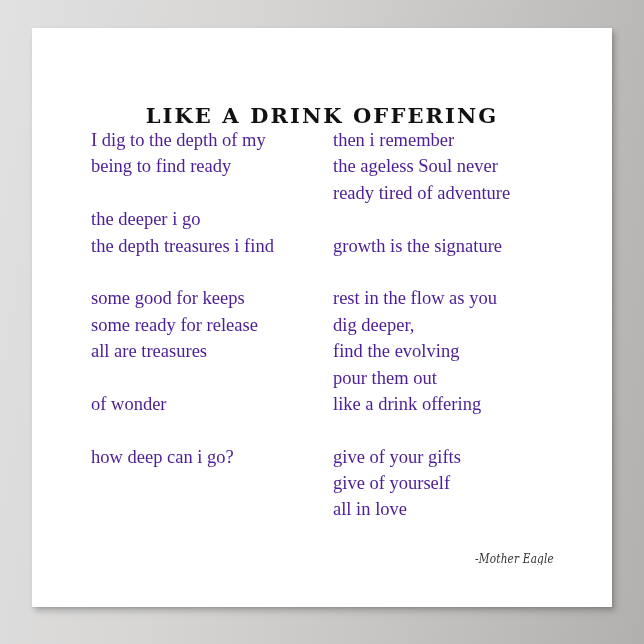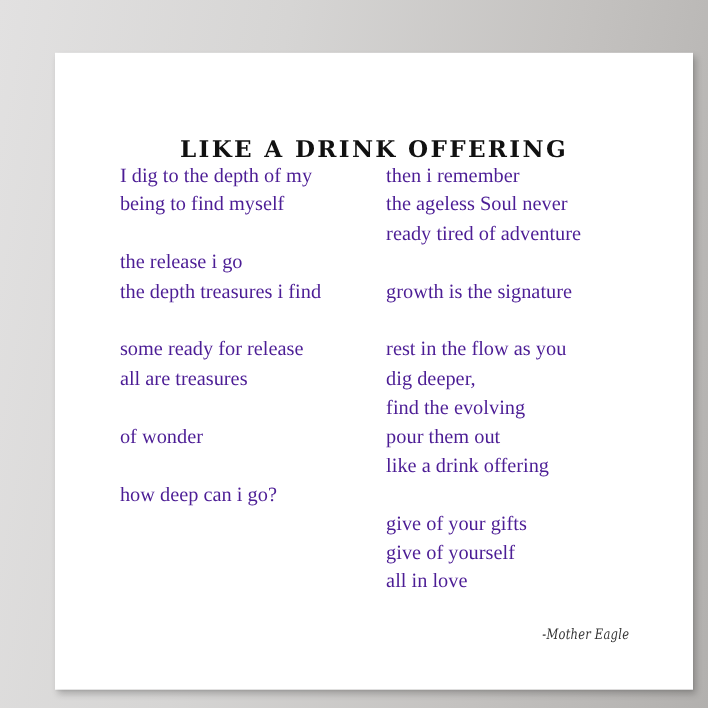--- a/index.html
+++ b/index.html
@@ -10,26 +10,25 @@
       width: 644px;
       height: 644px;
       position: relative;
       overflow: hidden;
       background: linear-gradient(100deg, #e2e1e1 0%, #d6d5d4 35%, #c4c2c0 70%, #b2b0ae 100%);
       font-family: "DejaVu Serif", "Liberation Serif", serif;
     }
     .poster {
       position: absolute;
       left: 32px;
-      top: 48px;
+      top: 28px;
       width: 580px;
       height: 579px;
       background: #ffffff;
       box-shadow: 3px 4px 6px rgba(0,0,0,0.22), 1px 1px 2px rgba(0,0,0,0.10);
-      margin-left: 18px;
     }
     .title {
       position: absolute;
       left: 0;
       top: 74px;
       width: 100%;
       text-align: center;
       margin: 0;
       font-family: "DejaVu Serif", "Liberation Serif", serif;
       font-weight: bold;
@@ -68,25 +67,26 @@
     }
   </style>
 </head>
 <body>
 
 <div class="poster">
   <h1 class="title">LIKE A DRINK OFFERING</h1>
 
   <div class="col col-left">
     <span class="line">I dig to the depth of my</span>
-    <span class="line">being to find myself</span>
+    <span class="line">being to find ready</span>
     <span class="line blank"></span>
-    <span class="line">the release i go</span>
+    <span class="line">the deeper i go</span>
     <span class="line">the depth treasures i find</span>
     <span class="line blank"></span>
+    <span class="line">some good for keeps</span>
     <span class="line">some ready for release</span>
     <span class="line">all are treasures</span>
     <span class="line blank"></span>
     <span class="line">of wonder</span>
     <span class="line blank"></span>
     <span class="line">how deep can i go?</span>
     <span class="line blank"></span>
   </div>
 
   <div class="col col-right">

